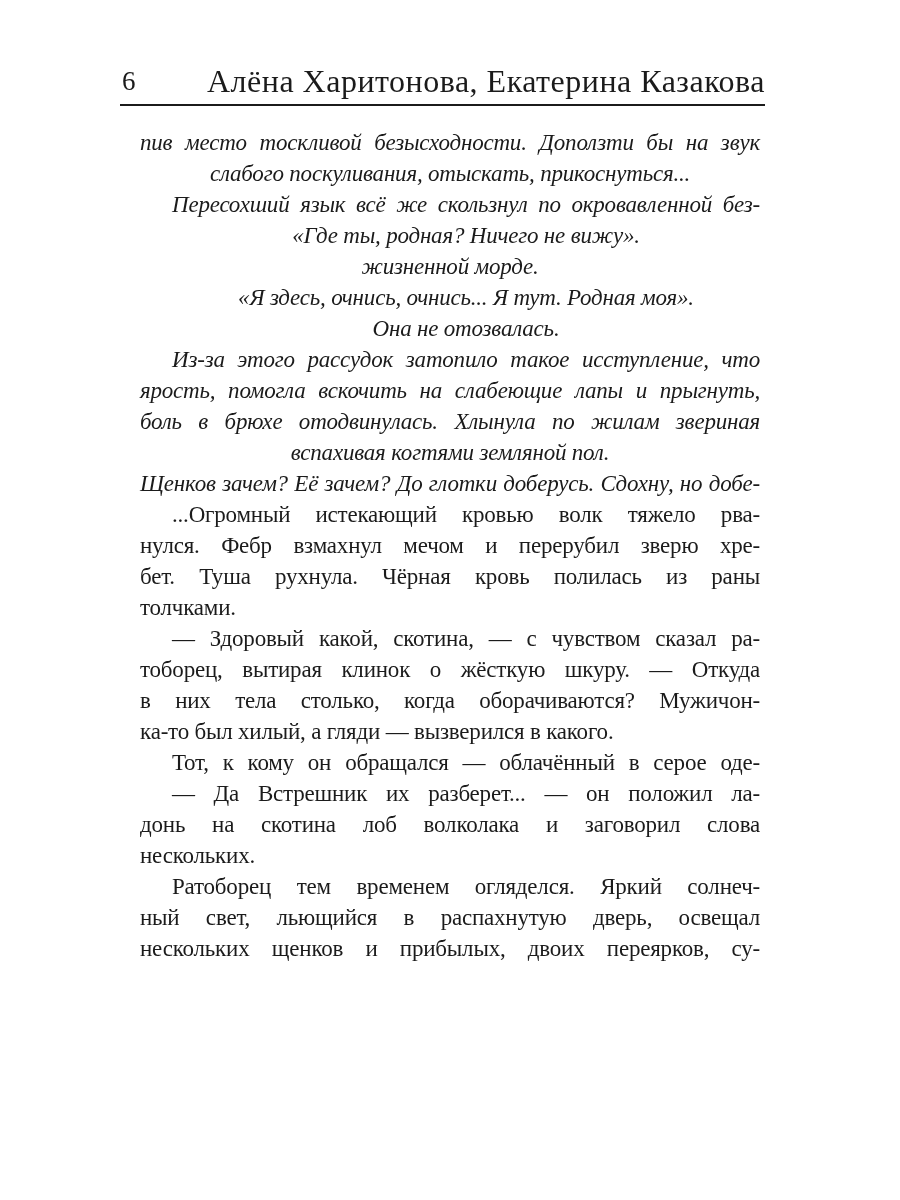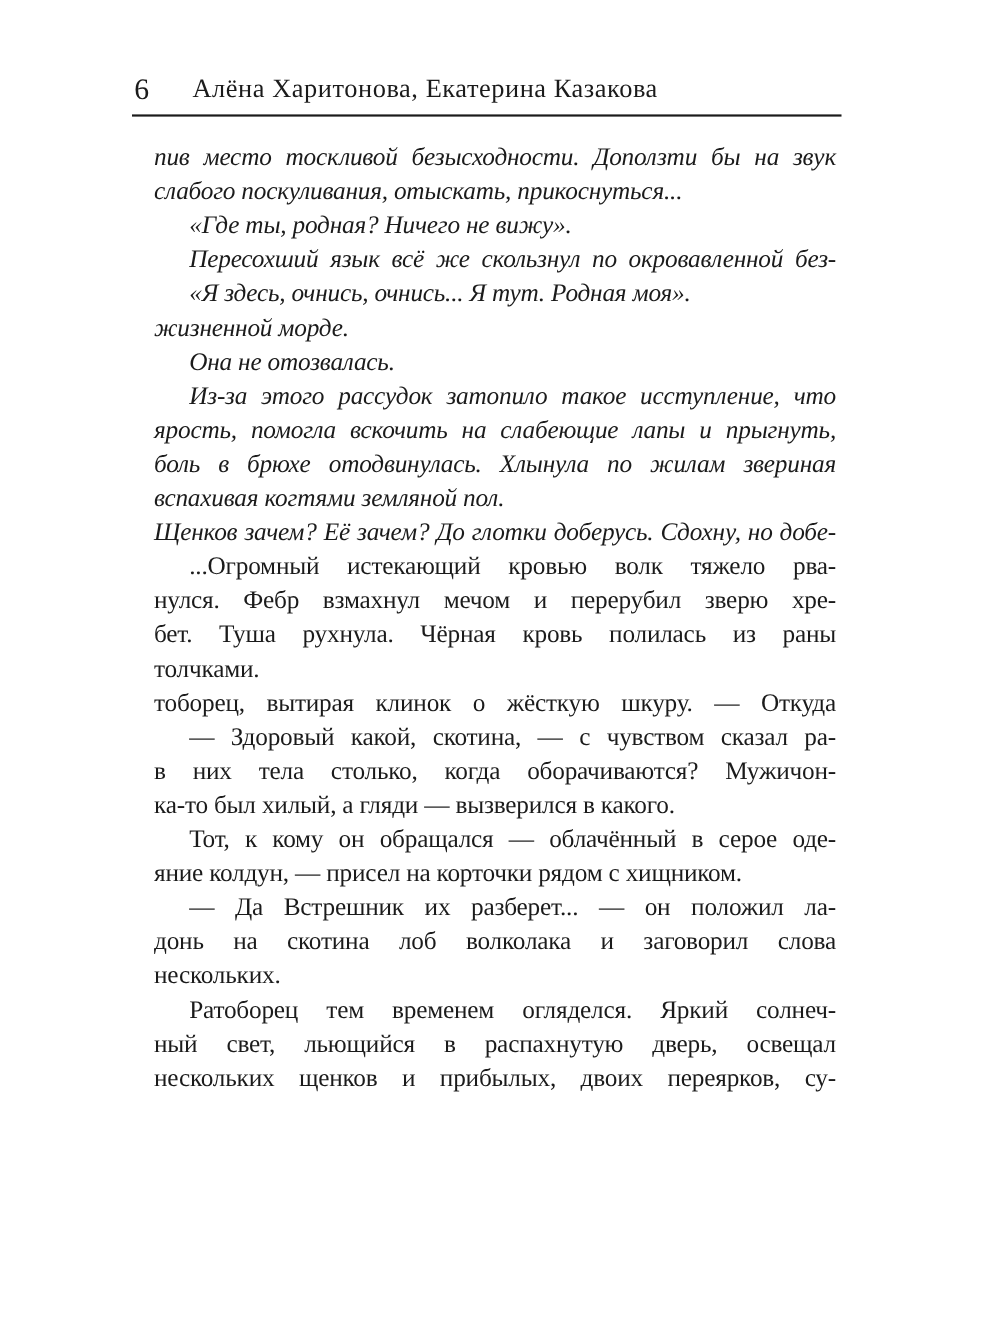--- a/index.html
+++ b/index.html
@@ -24,23 +24,23 @@
     height: 42px;
   }
   .pagenum {
     position: absolute;
     left: 2px;
     top: 3px;
     font-size: 27px;
     line-height: 32px;
   }
   .title {
-    text-align: left;
+    text-align: right;
     padding-left: 55px;
-    font-size: 24px;
+    font-size: 32px;
     line-height: 38px;
     letter-spacing: 0.5px;
     white-space: nowrap;
   }
   .rule {
     position: absolute;
     top: 104px;
     left: 120px;
     right: 135px;
     border-top: 2px solid #1b1b1b;
@@ -53,20 +53,21 @@
   }
   .line {
     font-size: 23px;
     line-height: 31px;
     height: 31px;
     letter-spacing: -0.2px;
     white-space: normal;
   }
   .line.it {
     font-style: italic;
+    text-align: center;
   }
   .line.just {
     text-align: justify;
     text-align-last: justify;
   }
   .line.indent {
     text-indent: 32px;
   }
 </style>
 </head>
@@ -74,40 +75,39 @@
 
 <div class="page">
   <div class="runhead">
     <span class="pagenum">6</span>
     <div class="title">Алёна Харитонова, Екатерина Казакова</div>
   </div>
   <div class="rule"></div>
   <div class="body-text">
       <div class="line it just">пив место тоскливой безысходности. Доползти бы на звук</div>
       <div class="line it">слабого поскуливания, отыскать, прикоснуться...</div>
+      <div class="line it indent just">Пересохший язык всё же скользнул по окровавленной без-</div>
       <div class="line it indent">«Где ты, родная? Ничего не вижу».</div>
-      <div class="line it indent just">Пересохший язык всё же скользнул по окровавленной без-</div>
+      <div class="line it">жизненной морде.</div>
       <div class="line it indent">«Я здесь, очнись, очнись... Я тут. Родная моя».</div>
-      <div class="line it">жизненной морде.</div>
       <div class="line it indent">Она не отозвалась.</div>
       <div class="line it indent just">Из-за этого рассудок затопило такое исступление, что</div>
       <div class="line it just">ярость, помогла вскочить на слабеющие лапы и прыгнуть,</div>
       <div class="line it just">боль в брюхе отодвинулась. Хлынула по жилам звериная</div>
       <div class="line it">вспахивая когтями земляной пол.</div>
       <div class="line it just">Щенков зачем? Её зачем? До глотки доберусь. Сдохну, но добе-</div>
       <div class="line indent just">...Огромный истекающий кровью волк тяжело рва-</div>
       <div class="line just">нулся. Фебр взмахнул мечом и перерубил зверю хре-</div>
       <div class="line just">бет. Туша рухнула. Чёрная кровь полилась из раны</div>
       <div class="line">толчками.</div>
+      <div class="line indent just">— Здоровый какой, скотина, — с чувством сказал ра-</div>
       <div class="line just">тоборец, вытирая клинок о жёсткую шкуру. — Откуда</div>
-      <div class="line indent just">— Здоровый какой, скотина, — с чувством сказал ра-</div>
       <div class="line just">в них тела столько, когда оборачиваются? Мужичон-</div>
       <div class="line">ка-то был хилый, а гляди — вызверился в какого.</div>
       <div class="line indent just">Тот, к кому он обращался — облачённый в серое оде-</div>
-      <div class="line">яние колдун, — присел на корточки рядом с хищником.</div>
       <div class="line indent just">— Да Встрешник их разберет... — он положил ла-</div>
       <div class="line just">донь на скотина лоб волколака и заговорил слова</div>
       <div class="line">нескольких.</div>
       <div class="line indent just">Ратоборец тем временем огляделся. Яркий солнеч-</div>
       <div class="line just">ный свет, льющийся в распахнутую дверь, освещал</div>
       <div class="line just">нескольких щенков и прибылых, двоих переярков, су-</div>
     </div>
 </div>
 
 </body></html>

